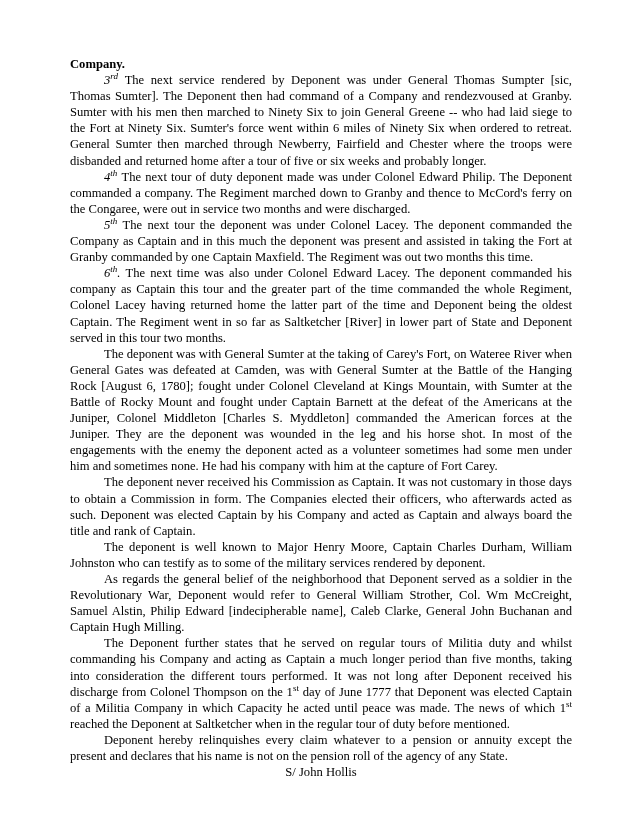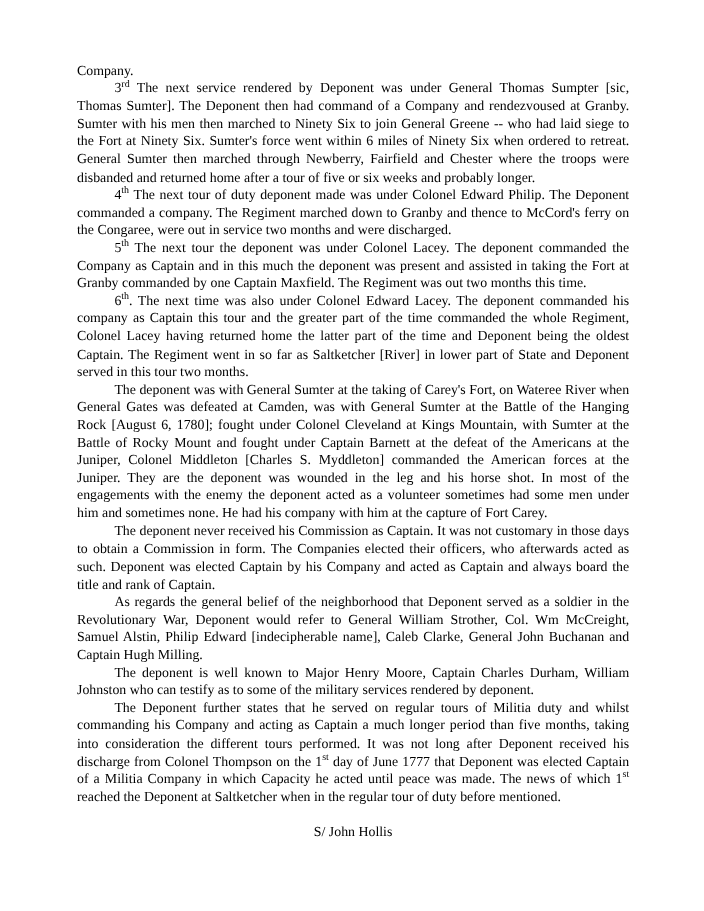--- a/index.html
+++ b/index.html
@@ -34,34 +34,36 @@
   p.para {
     margin: 0;
     padding: 0;
     text-indent: 0;
   }
   p.para.indented {
     text-indent: 34px;
   }
   p.para.flush {
     text-indent: 0;
+    font-weight: bold;
   }
   p.signature {
-    margin: 16px;
+    margin: 0;
     padding: 0;
     text-align: center;
     text-indent: 0;
   }
   sup.ord {
     font-size: 0.72em;
     vertical-align: super;
     line-height: 0;
   }
   .ordinal {
     white-space: nowrap;
+    font-style: italic;
   }
 </style>
 </head>
 <body>
 
 <div class="page">
   <div class="doc-body">
 
     <p class="para flush"><span>Company.</span></p>
 
@@ -71,23 +73,24 @@
 
     <p class="para indented"><span class="ordinal"><span>5</span><sup class="ord">th</sup><span> </span></span><span>The next tour the deponent was under Colonel Lacey.  The deponent commanded the Company as Captain and in this much the deponent was present and assisted in taking the Fort at Granby commanded by one Captain Maxfield.  The Regiment was out two months this time.</span></p>
 
     <p class="para indented"><span class="ordinal"><span>6</span><sup class="ord">th</sup><span>.  </span></span><span>The next time was also under Colonel Edward Lacey.  The deponent commanded his company as Captain this tour and the greater part of the time commanded the whole Regiment, Colonel Lacey having returned home the latter part of the time and Deponent being the oldest Captain.  The Regiment went in so far as Saltketcher [River] in lower part of State and Deponent served in this tour two months.</span></p>
 
 
     <p class="para indented"><span>The deponent was with General Sumter at the taking of Carey's Fort, on Wateree River when General Gates was defeated at Camden, was with General Sumter at the Battle of the Hanging Rock [August 6, 1780]; fought under Colonel Cleveland at Kings Mountain, with Sumter at the Battle of Rocky Mount and fought under Captain Barnett at the defeat of the Americans at the Juniper, Colonel Middleton [Charles S. Myddleton] commanded the American forces at the Juniper.  They are the deponent was wounded in the leg and his horse shot.  In most of the engagements with the enemy the deponent acted as a volunteer sometimes had some men under him and sometimes none.  He had his company with him at the capture of Fort Carey.</span></p>
 
     <p class="para indented"><span>The deponent never received his Commission as Captain.  It was not customary in those days to obtain a Commission in form.  The Companies elected their officers, who afterwards acted as such.  Deponent was elected Captain by his Company and acted as Captain and always board the title and rank of Captain.</span></p>
 
+    <p class="para indented"><span>The deponent is well known to Major Henry Moore, Captain Charles Durham, William Johnston who can testify as to some of the military services rendered by deponent.</span></p>
+
     <p class="para indented"><span>As regards the general belief of the neighborhood that Deponent served as a soldier in the Revolutionary War, Deponent would refer to General William Strother, Col. Wm McCreight, Samuel Alstin, Philip Edward [indecipherable name], Caleb Clarke, General John Buchanan and Captain Hugh Milling.</span></p>
-
-    <p class="para indented"><span>The deponent is well known to Major Henry Moore, Captain Charles Durham, William Johnston who can testify as to some of the military services rendered by deponent.</span></p>
 
     <p class="para indented"><span>The Deponent further states that he served on regular tours of Militia duty and whilst commanding his Company and acting as Captain a much longer period than five months, taking into consideration the different tours performed.  It was not long after Deponent received his discharge from Colonel Thompson on the 1</span><sup class="ord">st</sup><span> day of June 1777 that Deponent was elected Captain of a Militia Company in which Capacity he acted until peace was made.  The news of which 1</span><sup class="ord">st</sup><span> reached the Deponent at Saltketcher when in the regular tour of duty before mentioned.</span></p>
 
+    <p class="para indented"><span>Deponent hereby relinquishes every claim whatever to a pension or annuity except the present and declares that his name is not on the pension roll of the agency of any State.</span></p>
 
     <p class="signature"><span>S/ John Hollis</span></p>
 
   </div>
 </div>
 
 </body></html>

